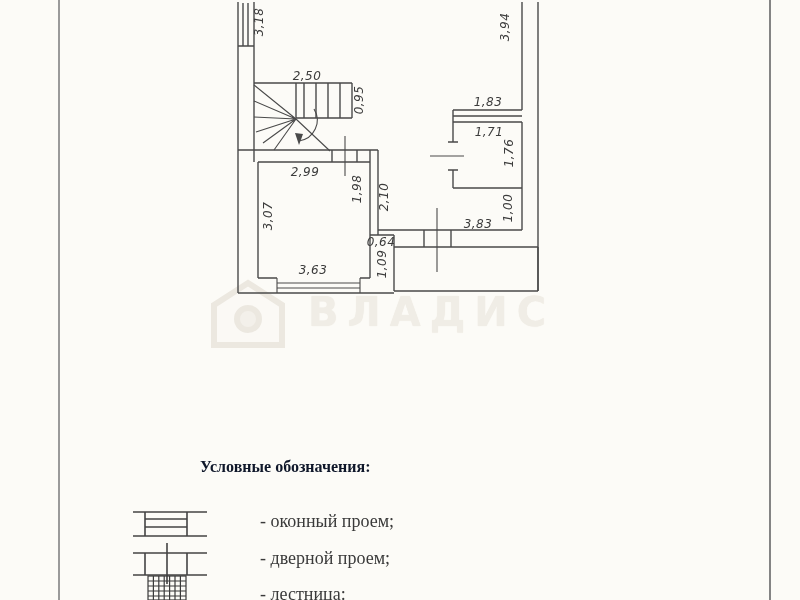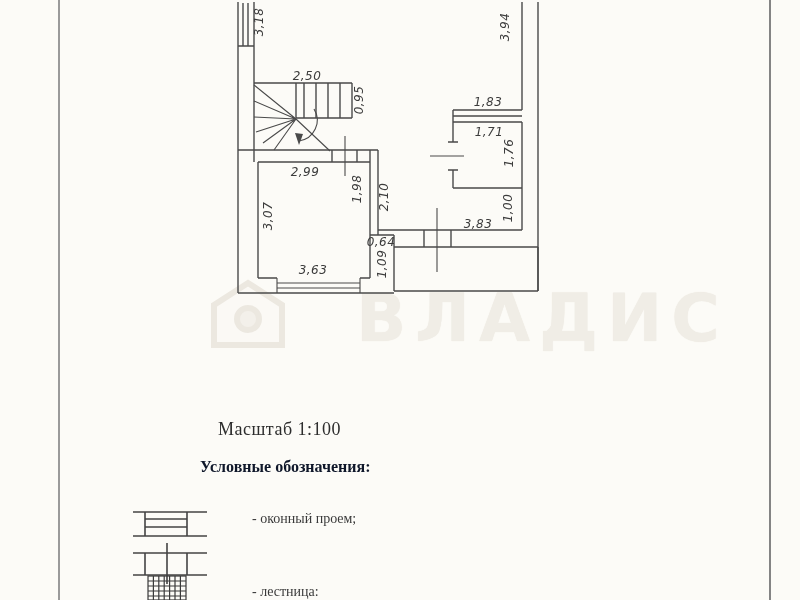--- a/index.html
+++ b/index.html
@@ -6,44 +6,44 @@
   .canvas{
     position:relative; width:800px; height:600px; overflow:hidden;
     background:#fcfbf7; font-family:"Liberation Serif", serif;
   }
   .page-border{position:absolute; top:0; bottom:0; width:2px;}
   .page-border.left{left:58px; background:#9a9a9a;}
   .page-border.right{left:769px; background:#848484;}
 
   .watermark{position:absolute; left:200px; top:275px; width:420px; height:80px;}
   .wm-text{
-    position:absolute; left:108px; top:5px;
+    position:absolute; left:108px; top:14px;
     font-family:"DejaVu Sans", sans-serif; font-weight:bold;
-    font-size:66px; letter-spacing:9px; color:#f0ede6;
+    font-size:40px; letter-spacing:9px; color:#f0ede6;
     text-shadow:0 0 1px #ece8e0;
-    user-select:none; white-space:nowrap;margin-left:48px;
+    user-select:none; white-space:nowrap;
   }
   .plan-svg{position:absolute; left:0; top:0;}
   .plan-svg path, .plan-svg line{stroke:#4a4a4a; fill:none;}
   .dim{
     font-family:"DejaVu Sans", sans-serif; font-style:italic;
     font-size:12px; fill:#3c3c3c; letter-spacing:0.5px;
   }
   .scale-label{
     position:absolute; left:218px; top:419px;
     font-size:18px; color:#2d2d2d; letter-spacing:0.5px;
   }
   .legend-title{
     position:absolute; left:200px; top:458px;
     font-size:16px; font-weight:bold; color:#0f172a;
   }
   .legend-symbol{position:absolute;}
   .legend-label{
-    position:absolute; left:252px;
-    font-size:14px; color:#3a3a3a;
+    position:absolute; left:260px;
+    font-size:18px; color:#3a3a3a;
   }
 </style>
 </head>
 <body>
 
 <div class="canvas">
 
   <div class="page-border left"></div>
   <div class="page-border right"></div>
 
@@ -110,36 +110,36 @@
       <text class="dim" x="305" y="176" text-anchor="middle">2,99</text>
       <text class="dim" x="361" y="189" text-anchor="middle" transform="rotate(-90 361 189)">1,98</text>
       <text class="dim" x="388" y="197" text-anchor="middle" transform="rotate(-90 388 197)">2,10</text>
       <text class="dim" x="272" y="216" text-anchor="middle" transform="rotate(-90 272 216)">3,07</text>
       <text class="dim" x="381" y="246" text-anchor="middle">0,64</text>
       <text class="dim" x="386" y="264" text-anchor="middle" transform="rotate(-90 386 264)">1,09</text>
       <text class="dim" x="313" y="274" text-anchor="middle">3,63</text>
     </g>
   </svg>
 
-  <div class="scale-label">Масштаб 1:100</div>
 
   <div class="legend-title">Условные обозначения:</div>
 
   <svg class="legend-symbol" style="left:131px; top:506px;" width="78" height="32" viewBox="0 0 78 32">
     <g stroke="#444" stroke-width="1.6" fill="none">
       <path d="M2,6 H76 M2,30 H76 M14,6 V30 M56,6 V30 M14,13 H56 M14,21 H56"></path>
     </g>
   </svg>
   <span class="legend-label" style="top:511px;">- оконный проем;</span>
 
   <svg class="legend-symbol" style="left:131px; top:541px;" width="78" height="45" viewBox="0 0 78 45">
     <g stroke="#444" stroke-width="1.6" fill="none">
       <path d="M2,12 H76 M2,34 H76 M14,12 V34 M56,12 V34 M36,2 V43"></path>
     </g>
   </svg>
+  <span class="legend-label" style="top:548px;">- дверной проем;</span>
 
   <svg class="legend-symbol" style="left:146px; top:574px;" width="44" height="26" viewBox="0 0 44 26">
     <g stroke="#3a3a3a" stroke-width="1.2" fill="none">
       <rect x="2" y="2" width="38" height="24"></rect>
       <path d="M7.4,2 V26 M12.8,2 V26 M18.2,2 V26 M23.6,2 V26 M29,2 V26 M34.4,2 V26
                M2,7 H40 M2,12 H40 M2,17 H40 M2,22 H40"></path>
     </g>
   </svg>
   <span class="legend-label" style="top:584px;">- лестница:</span>
 

